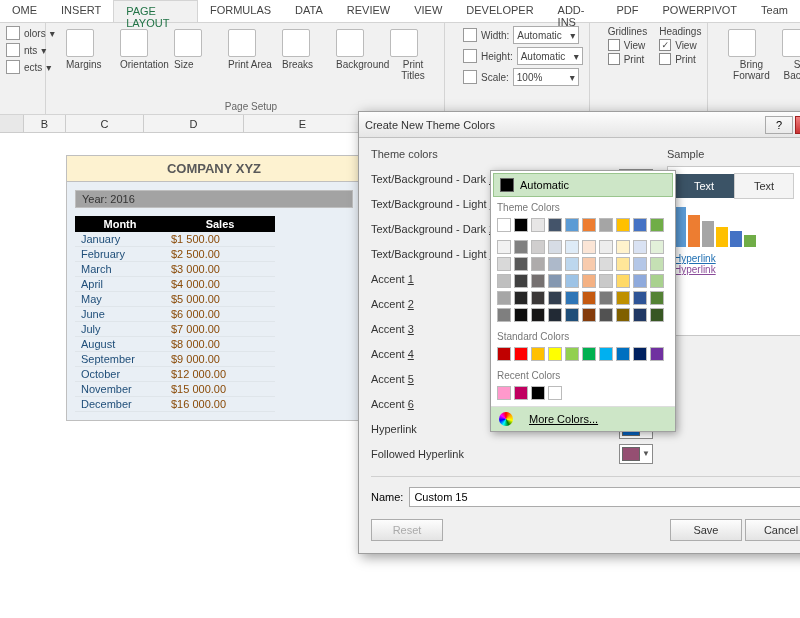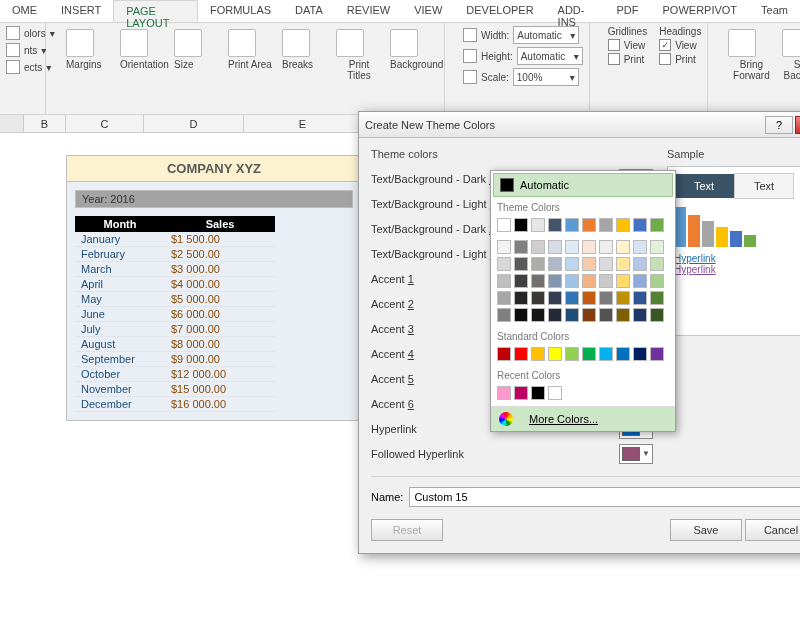--- a/index.html
+++ b/index.html
@@ -134,27 +134,28 @@
       <div class="rbtn">
           <span class="ico"></span>
           <span class="lbl">Print Area</span>
         </div>
       <div class="rbtn">
           <span class="ico"></span>
           <span class="lbl">Breaks</span>
         </div>
       <div class="rbtn">
           <span class="ico"></span>
+          <span class="lbl">Background</span>
+        </div>
+      <div class="rbtn">
+          <span class="ico"></span>
           <span class="lbl">Print Titles</span>
         </div>
-      <div class="rbtn">
-          <span class="ico"></span>
-          <span class="lbl">Background</span>
-        </div>
-    </div>
+    </div>
+    <div class="group-label">Page Setup</div>
   </div>
   <div class="group">
     <div class="group-body">
         <div class="stack">
       <div class="row">
             <span class="smallico"></span>
             <span>Width:</span>
             <span class="combo">
               <span>Automatic</span>
               <span>▾</span>

